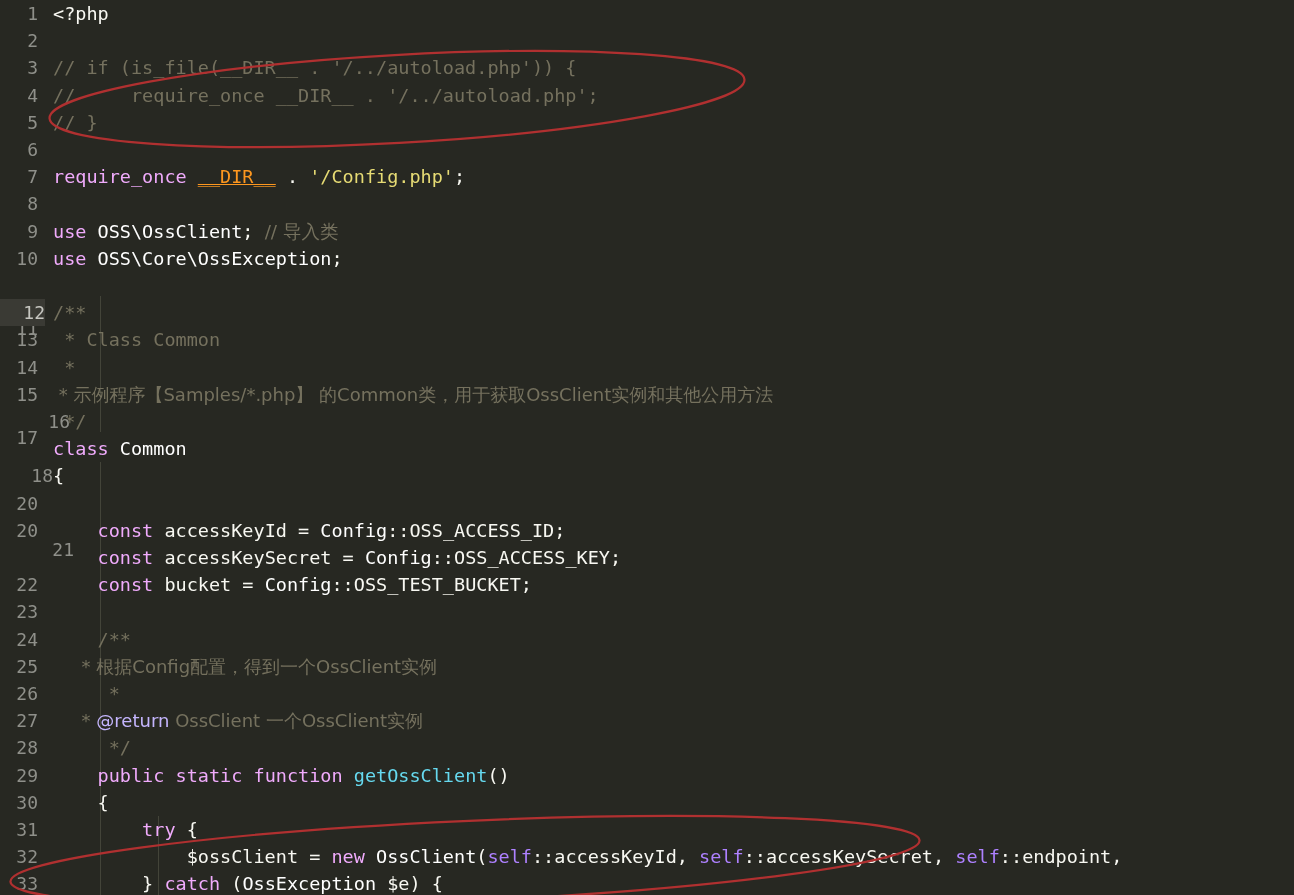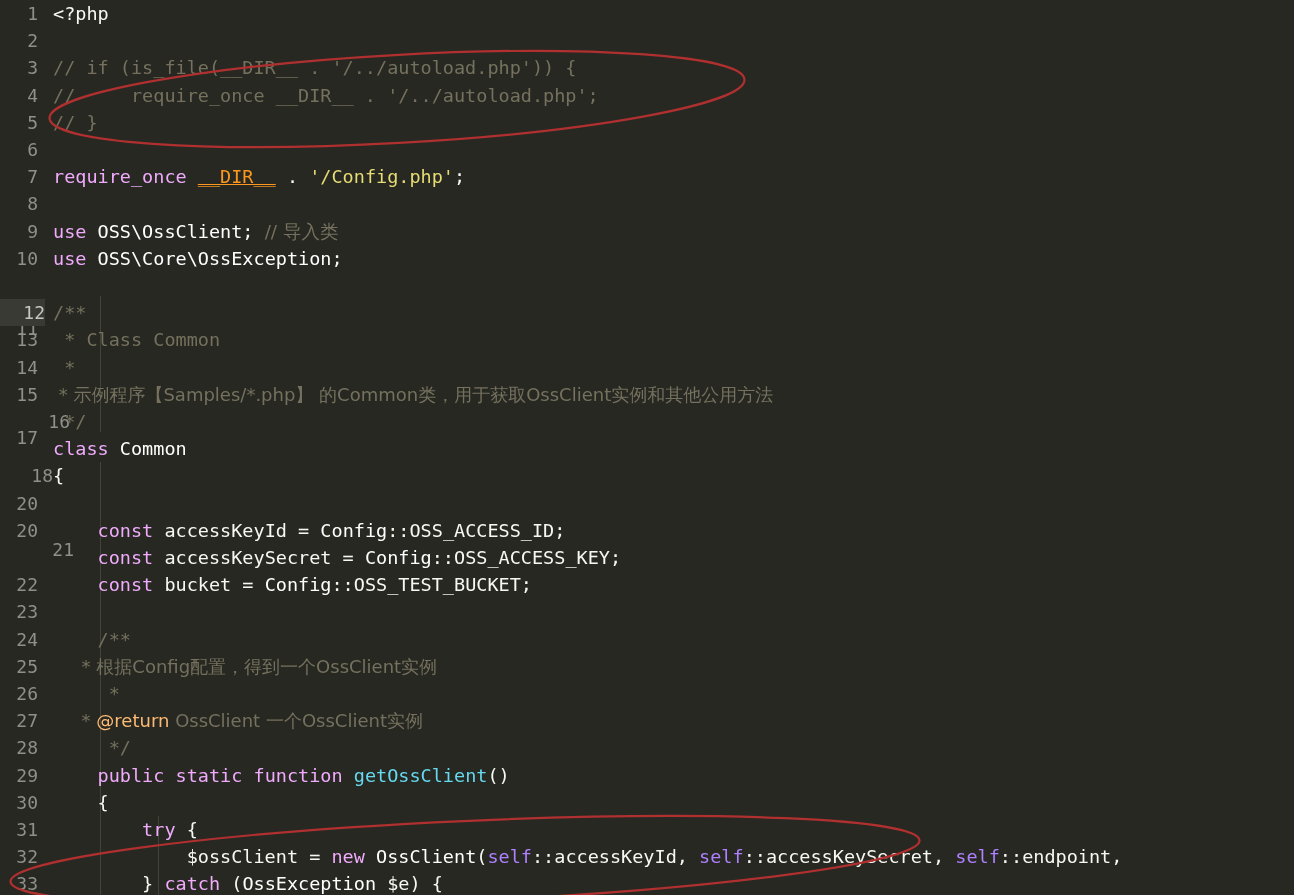--- a/index.html
+++ b/index.html
@@ -82,21 +82,21 @@
 
   
   .t-kw      { color: #f0abfc; }          
   .t-str     { color: #e6db74; }          
   .t-cls     { color: #ffffff; }          
   .t-fn      { color: #66d9ef; }          
   .t-const   { color: #fd971f; text-decoration: underline; } 
   .t-plain   { color: #f8f8f2; }
   .t-cmt     { color: #75715e; }
   .t-doc     { color: #75715e; }
-  .t-doctag  { color: #fdba74; }          
+  .t-doctag  { color: #c4b5fd; }          
   .t-self    { color: #ae81ff; }          
   .t-var     { color: #f8f8f2; }          
 
   
   .cjk {
     font-family: "DejaVu Sans", "Liberation Sans", sans-serif;
   }
 
   
   #annotations {

